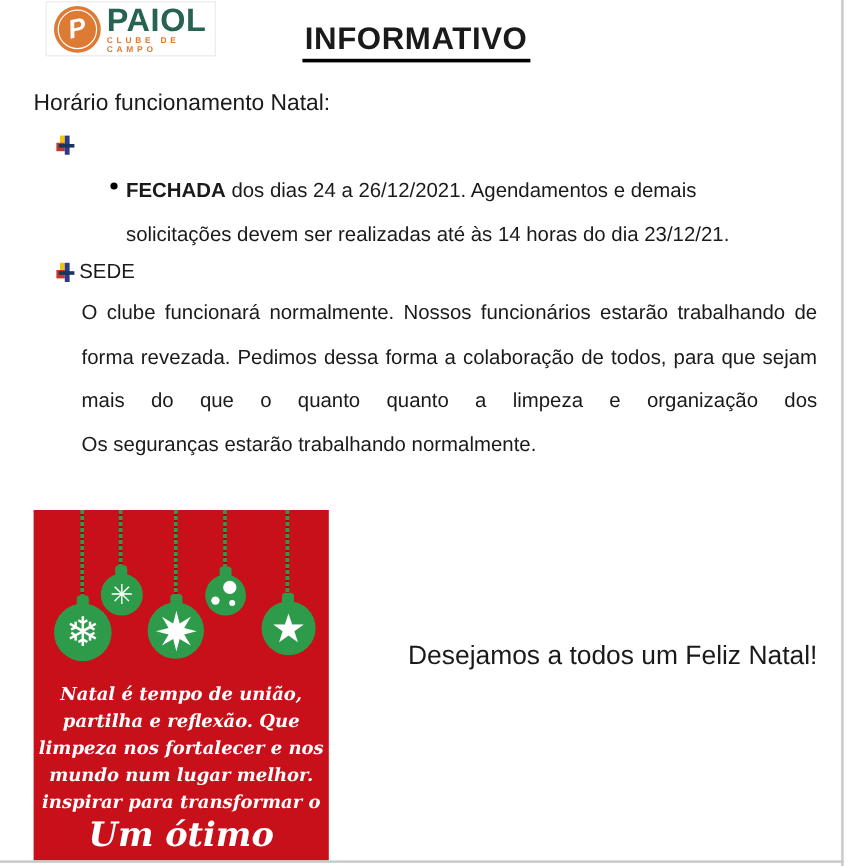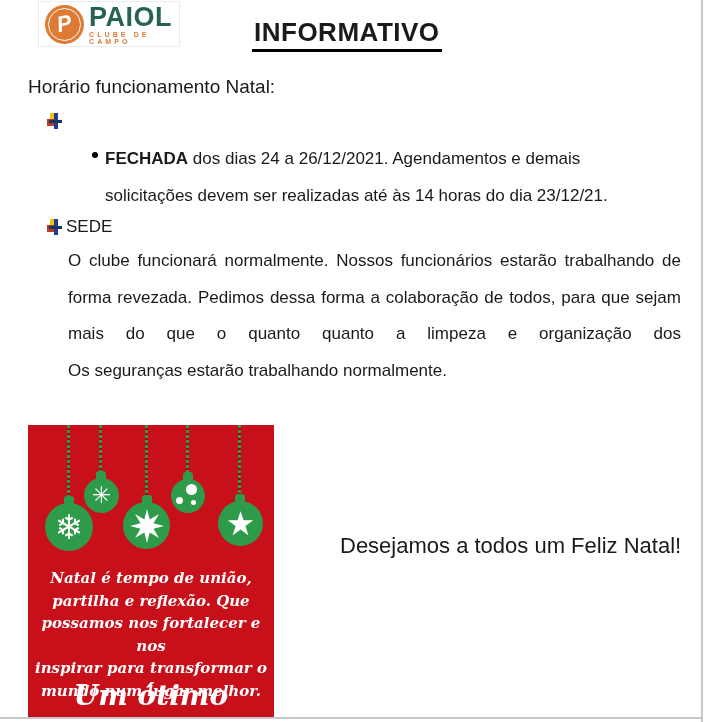--- a/index.html
+++ b/index.html
@@ -193,23 +193,23 @@
         <div class="pdot" style="left:20px;top:21px;width:5px;height:5px;"></div>
       </div>
     </div>
     <div class="ball" style="left:190px;top:76px;width:45px;height:45px;">
       <span class="glyph" style="font-size:33px;">★</span>
     </div>
 
     <div class="card-message">
       <div>Natal é tempo de união,</div>
       <div>partilha e reflexão. Que</div>
-      <div>possamos nos fortalecer e nos</div>
+      <div>limpeza nos fortalecer e nos</div>
+      <div>mundo num lugar melhor.</div>
       <div>inspirar para transformar o</div>
-      <div>mundo num lugar melhor.</div>
     </div>
     <div class="card-closing">Um ótimo Natal!</div>
   </div>
 
   <div class="wish">Desejamos a todos um Feliz Natal!</div>
 
   <div class="edge-v"></div>
   <div class="edge-h"></div>
 </div>
 

